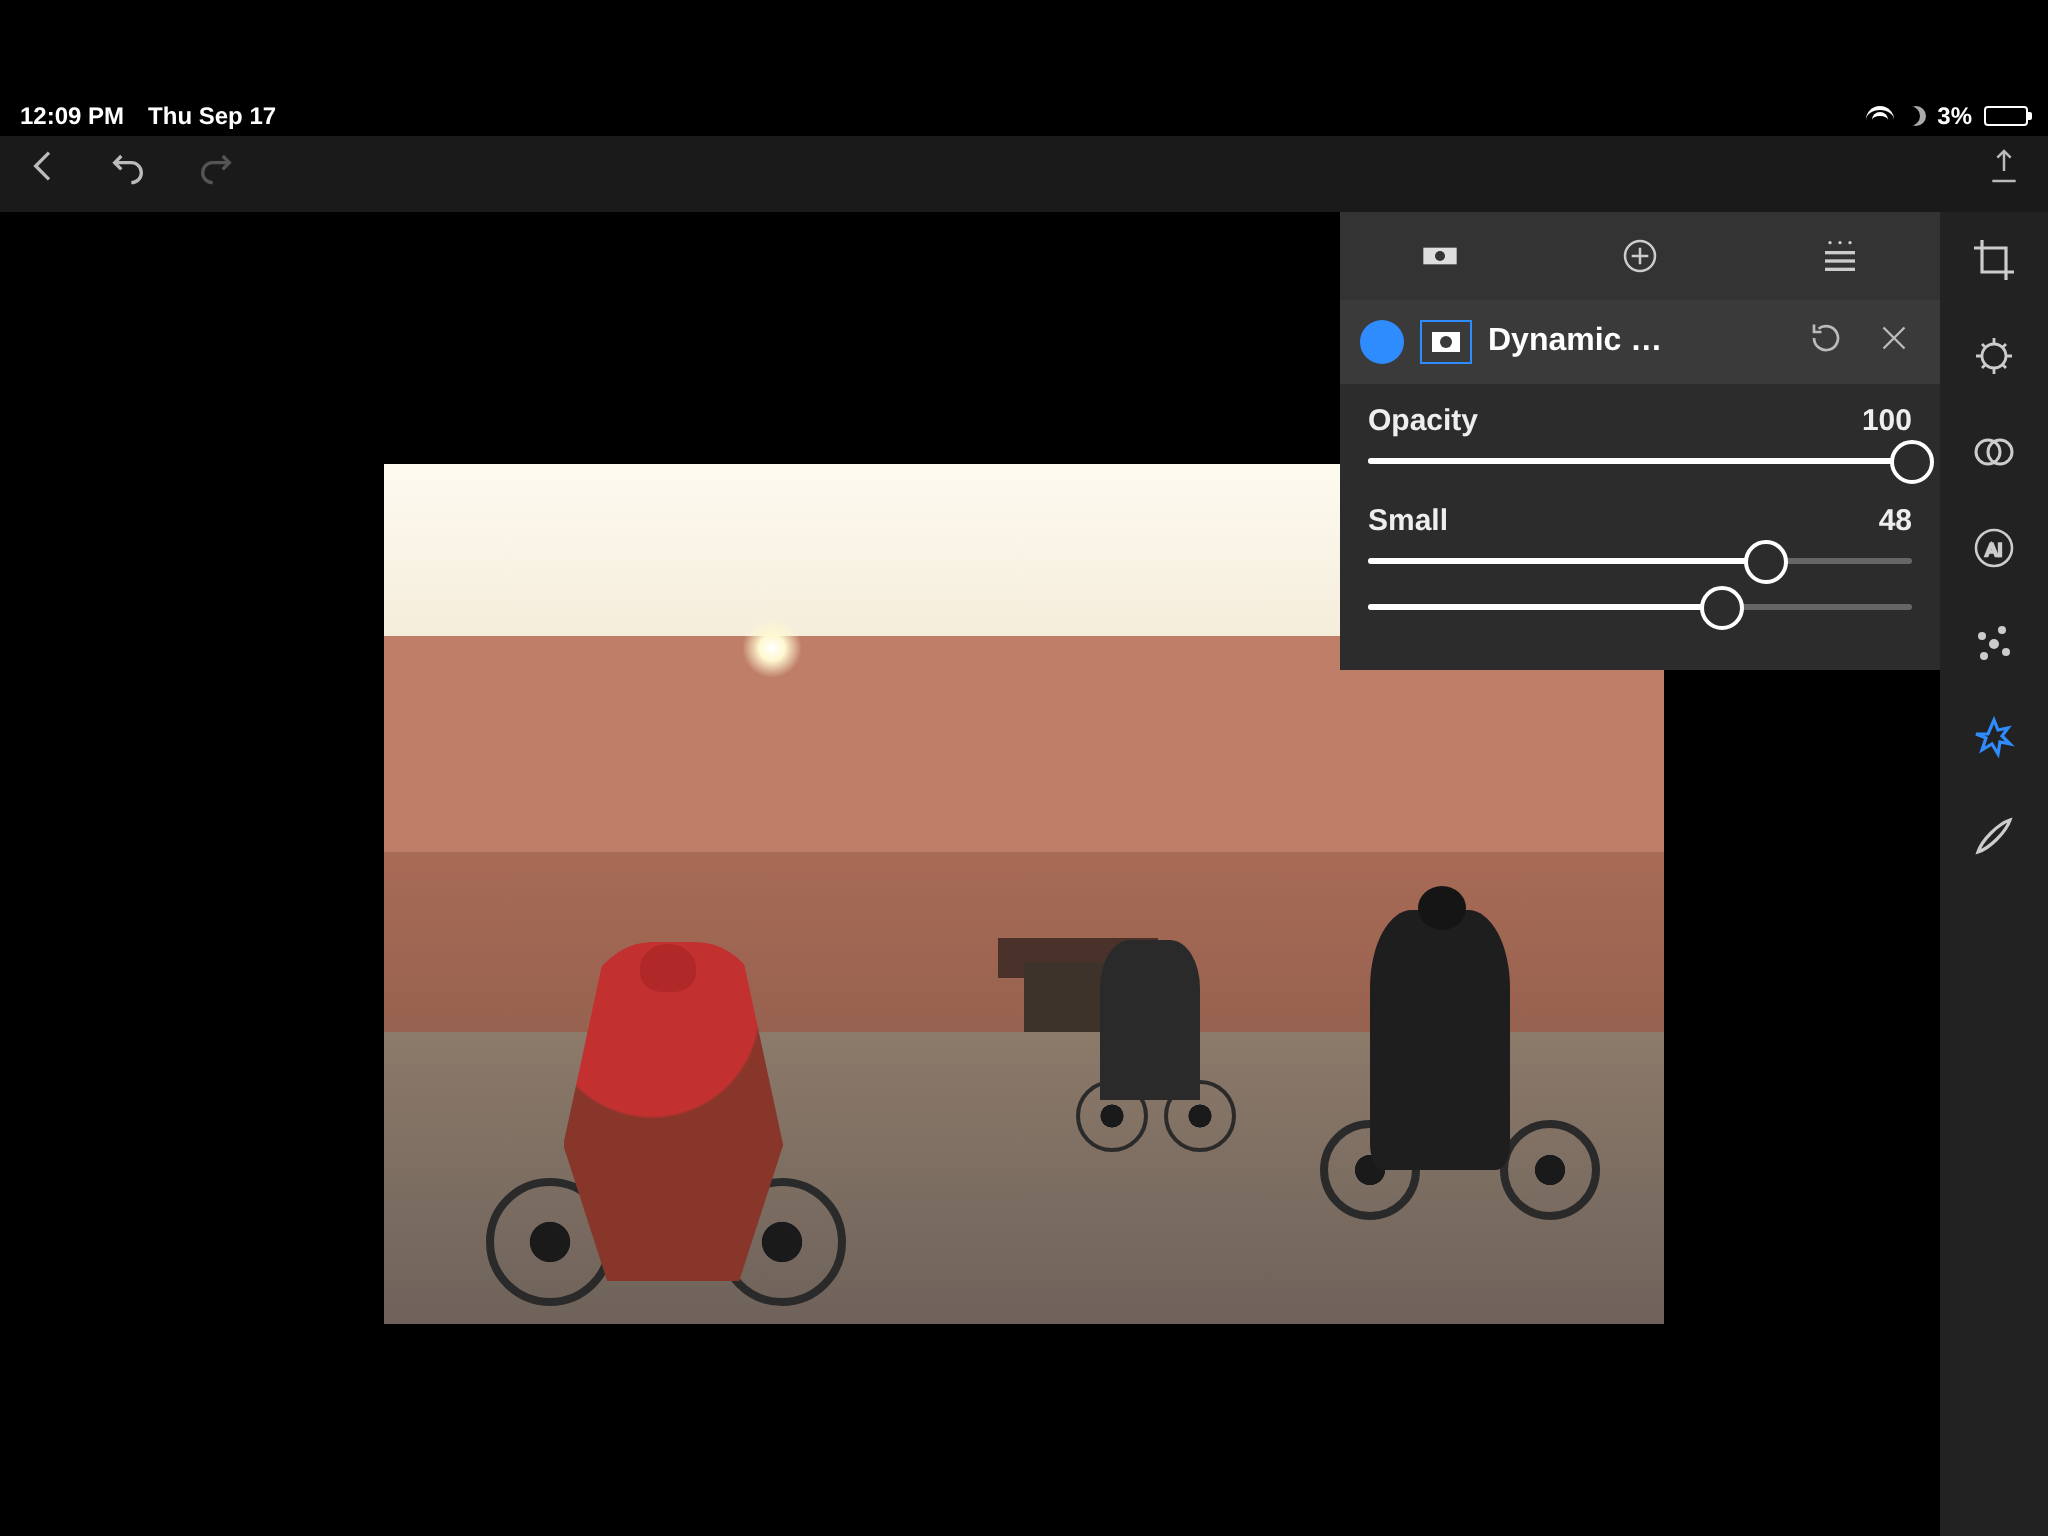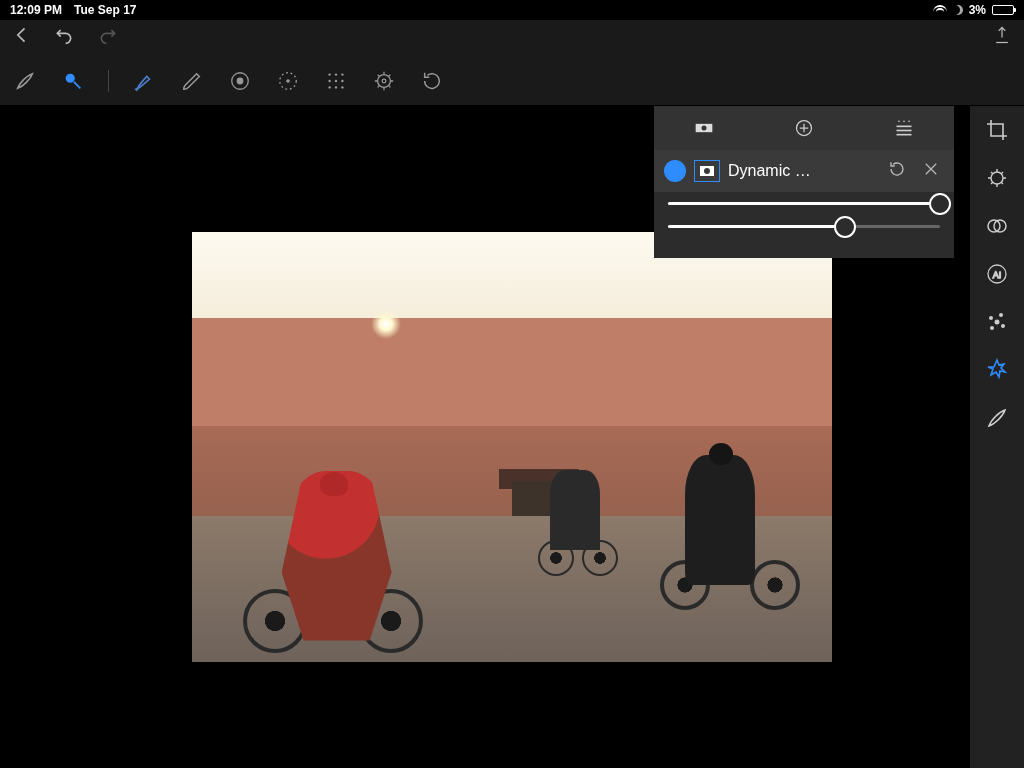--- a/index.html
+++ b/index.html
@@ -1,17 +1,17 @@
 <!DOCTYPE html>
 <html><head>
 <meta charset="utf-8">
 <style>
   * { box-sizing: border-box; margin: 0; padding: 0; }
   html, body { width: 1024px; height: 768px; background: #000; font-family: -apple-system, "Helvetica Neue", Arial, sans-serif; color: #ddd; overflow: hidden; }
-  .status-bar { height: 20px; display: flex; align-items: center; justify-content: space-between; padding: 0 10px; font-size: 12px; font-weight: 600; color: #fff; }
+  .status-bar { height: 20px; display: flex; align-items: center; justify-content: space-between; padding: 0 10px; font-size: 12px; font-weight: 600; color: #fff; margin-top: 48px; }
   .status-left { display: flex; gap: 12px; }
   .status-right { display: flex; align-items: center; gap: 6px; }
   .wifi { width: 14px; height: 10px; position: relative; }
   .wifi::before { content: ""; position: absolute; width: 14px; height: 14px; border: 2px solid #fff; border-bottom: none; border-left: none; border-right: none; border-radius: 14px 14px 0 0; top: 0; left: 0; box-sizing: border-box; }
   .wifi::after { content: ""; position: absolute; width: 8px; height: 8px; border: 2px solid #fff; border-bottom: none; border-left: none; border-right: none; border-radius: 8px 8px 0 0; top: 3px; left: 3px; box-sizing: border-box; }
   .moon { width: 10px; height: 10px; border-radius: 50%; box-shadow: inset -3px 0 0 0 #aaa; }
   .battery { width: 22px; height: 10px; border: 1px solid #fff; border-radius: 2px; position: relative; }
   .battery::after { content: ""; position: absolute; right: -3px; top: 2px; width: 2px; height: 4px; background: #fff; border-radius: 0 1px 1px 0; }
   .battery-fill { height: 100%; width: 6%; background: #ff3b30; }
   .nav-bar { height: 36px; display: flex; align-items: center; justify-content: space-between; padding: 0 12px; background: #1a1a1a; }
@@ -65,29 +65,29 @@
   .slider-row { margin-bottom: 20px; }
   .slider-labels { display: flex; justify-content: space-between; font-size: 15px; color: #eee; margin-bottom: 10px; }
   .slider-track { height: 3px; background: #666; position: relative; border-radius: 2px; }
   .slider-fill { height: 100%; background: #fff; border-radius: 2px; }
   .slider-thumb { position: absolute; top: 50%; width: 22px; height: 22px; border: 2px solid #fff; border-radius: 50%; background: #2c2c2c; transform: translate(-50%, -50%); }
   .right-tools { position: absolute; top: 106px; right: 0; width: 54px; bottom: 0; background: #222; display: flex; flex-direction: column; align-items: center; padding-top: 10px; gap: 20px; z-index: 5; }
   .rtool { width: 28px; height: 28px; display: flex; align-items: center; justify-content: center; color: #ccc; }
   .rtool.active { color: #2e8cff; }
   .rtool svg { width: 24px; height: 24px; }
   .bottom-right { position: absolute; bottom: 14px; right: 14px; color: #aaa; }
-  .right-panel-wrap { position: absolute; top: 106px; right: 70px; bottom: 0; width: 300px; }
+  .right-panel-wrap { position: absolute; top: 106px; right: 54px; bottom: 0; width: 300px; font-weight: bold; }
 </style>
 </head>
 <body>
 
 <div class="status-bar">
   <div class="status-left">
     <span>12:09 PM</span>
-    <span>Tue Sep 17</span>
+    <span>Thu Sep 17</span>
   </div>
   <div class="status-right">
     <span class="wifi"></span>
     <span class="moon"></span>
     <span>3%</span>
     <span class="battery"><span class="battery-fill"></span></span>
   </div>
 </div>
 
 <div class="nav-bar">
@@ -254,23 +254,37 @@
       </span>
       <span class="hicon">
         <svg viewBox="0 0 24 24" width="18" height="18" fill="none" stroke="currentColor" stroke-width="1.6">
             <path d="M5 5l14 14M19 5L5 19"></path>
           </svg>
       </span>
     </div>
 
     <div class="sliders">
       <div class="slider-row">
+        <div class="slider-labels">
+          <span>Opacity</span>
+          <span>100</span>
+        </div>
         <div class="slider-track">
             <div class="slider-fill" style="width:100%"></div>
             <div class="slider-thumb" style="left:100%"></div>
+          </div>
+      </div>
+      <div class="slider-row">
+        <div class="slider-labels">
+          <span>Small</span>
+          <span>48</span>
+        </div>
+        <div class="slider-track">
+            <div class="slider-fill" style="width:73%"></div>
+            <div class="slider-thumb" style="left:73%"></div>
           </div>
       </div>
       <div class="slider-row">
         <div class="slider-track">
             <div class="slider-fill" style="width:65%"></div>
             <div class="slider-thumb" style="left:65%"></div>
           </div>
       </div>
     </div>
   </div>

